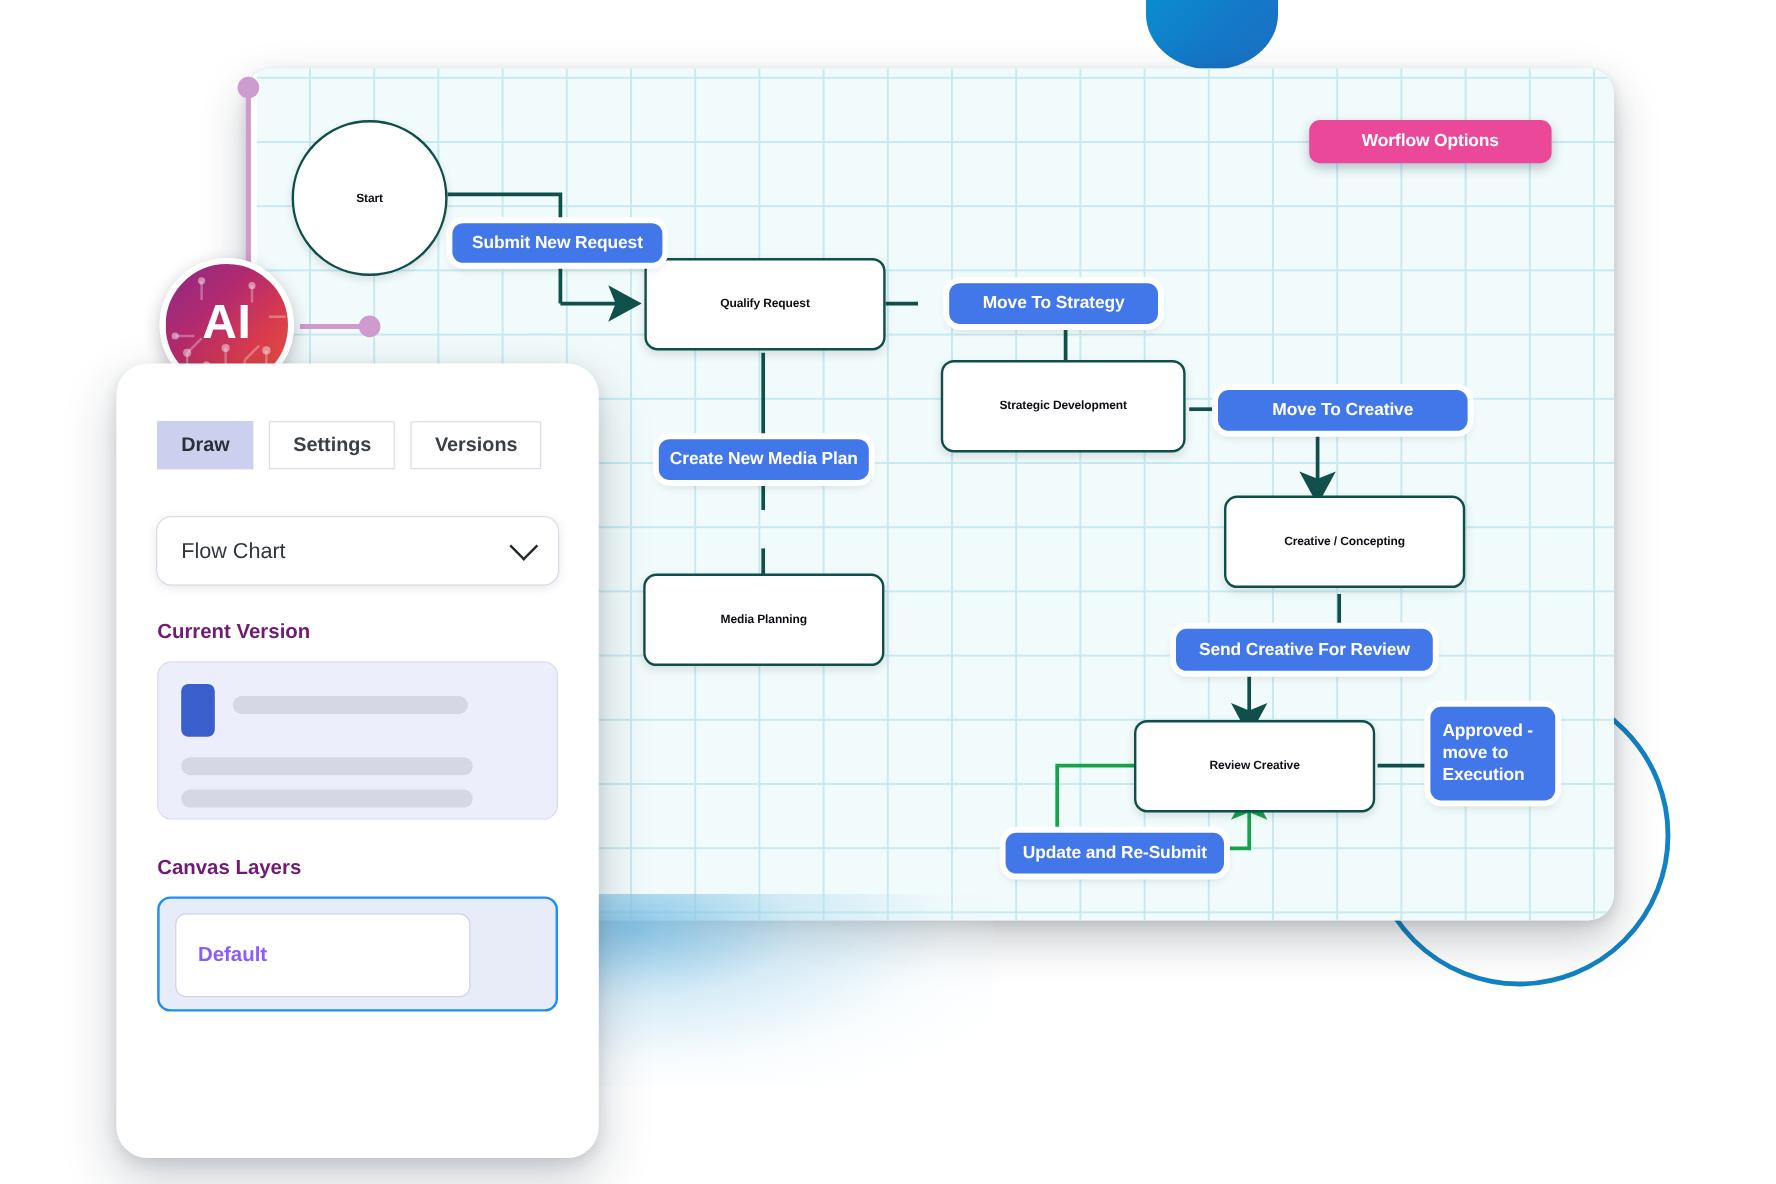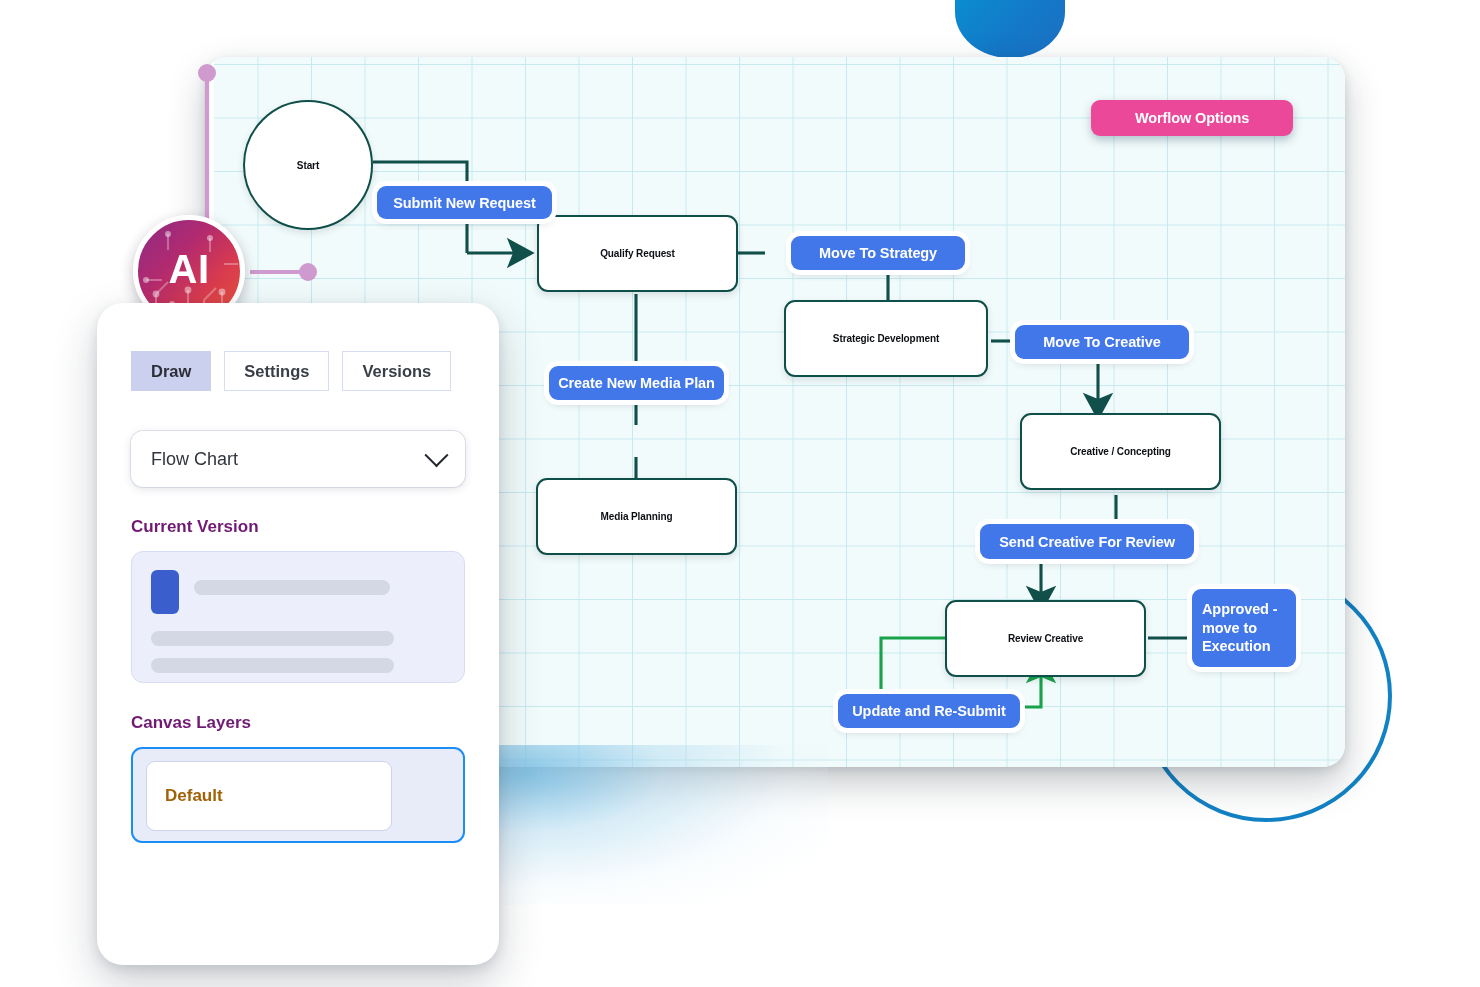--- a/index.html
+++ b/index.html
@@ -272,21 +272,21 @@
     width: 246px;
     height: 70px;
     background: #ffffff;
     border: 1px solid #ccd4e8;
     border-radius: 9px;
     display: flex;
     align-items: center;
     padding-left: 18px;
     font-size: 17px;
     font-weight: bold;
-    color: #a16207;
+    color: #8b5cf6;
   }
 </style>
 </head>
 <body>
 
 <div class="deco-blob-top"></div>
 <div class="deco-circle-right"></div>
 
 <div class="canvas-card">
   <div class="canvas-grid"></div>
@@ -366,21 +366,21 @@
 </div>
 
 <div class="pill" style="left:761px; top:236px; width:174px; height:34px;margin-left:30px;">
   <span>Move To Strategy</span>
 </div>
 
 <div class="pill" style="left:549px; top:366px; width:175px; height:34px;">
   <span>Create New Media Plan</span>
 </div>
 
-<div class="pill" style="left:1015px; top:325px; width:174px; height:34px;">
+<div class="pill" style="left:1015px; top:325px; width:208px; height:34px;">
   <span>Move To Creative</span>
 </div>
 
 <div class="pill" style="left:980px; top:524px; width:214px; height:35px;">
   <span>Send Creative For Review</span>
 </div>
 
 <div class="pill pill-multiline" style="left:1192px; top:589px; width:104px; height:78px; justify-content:flex-start; text-align:left;">
   <span>Approved - move to Execution</span>
 </div>

